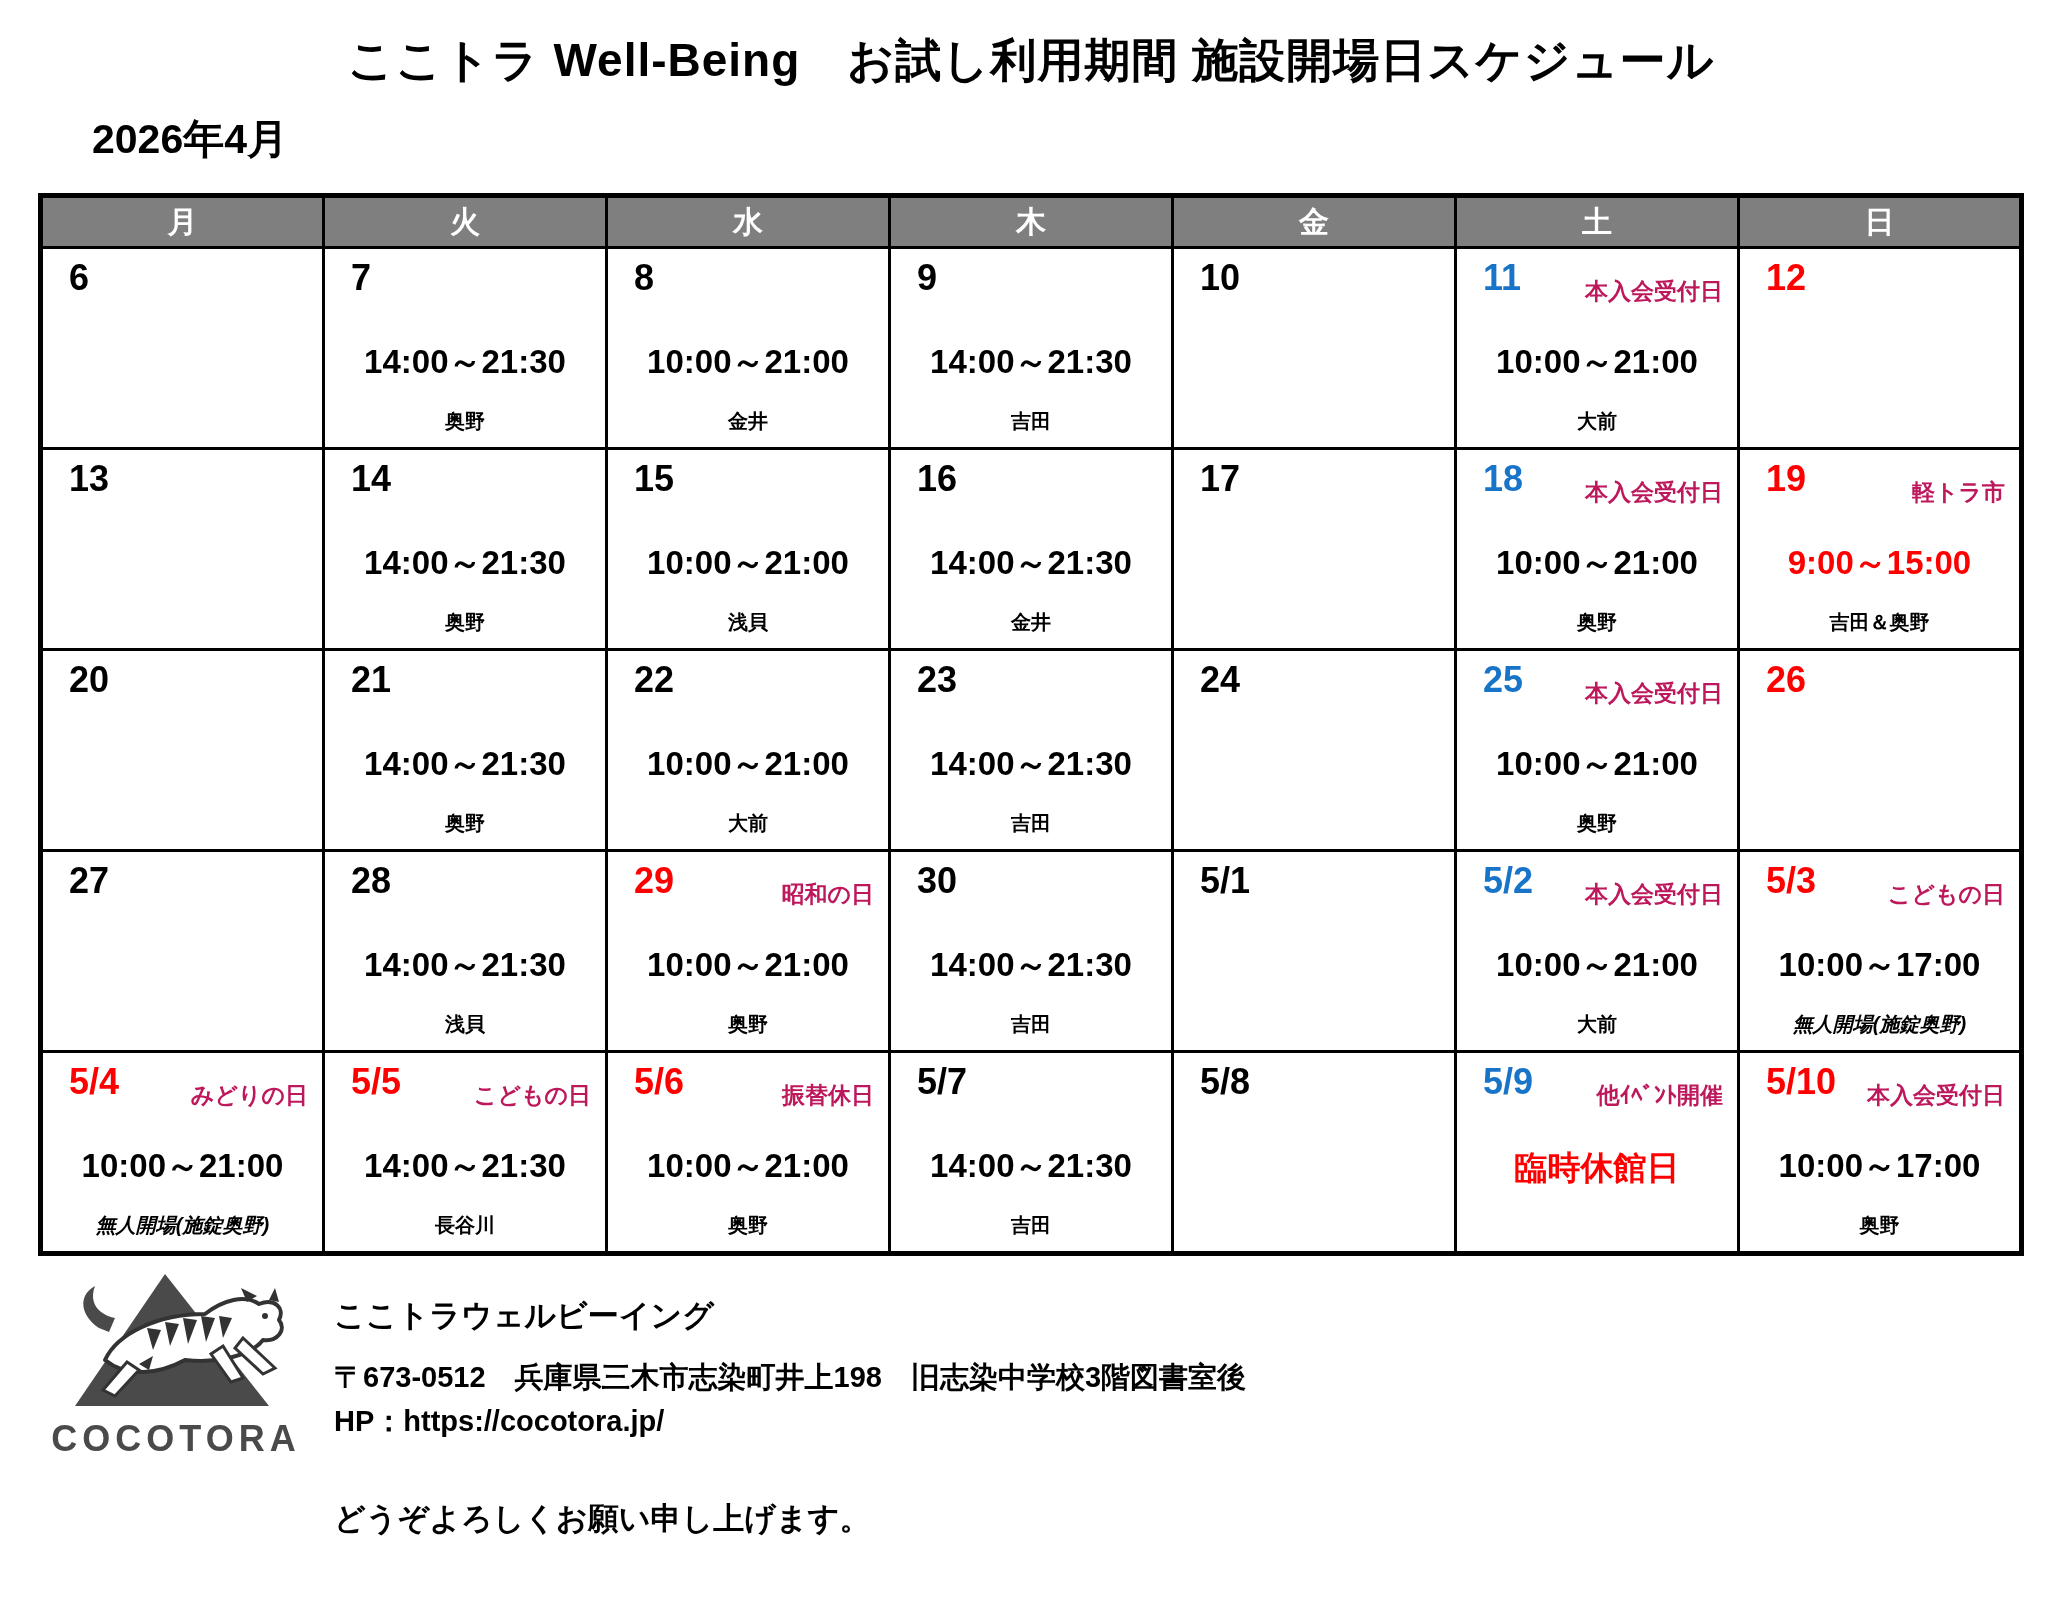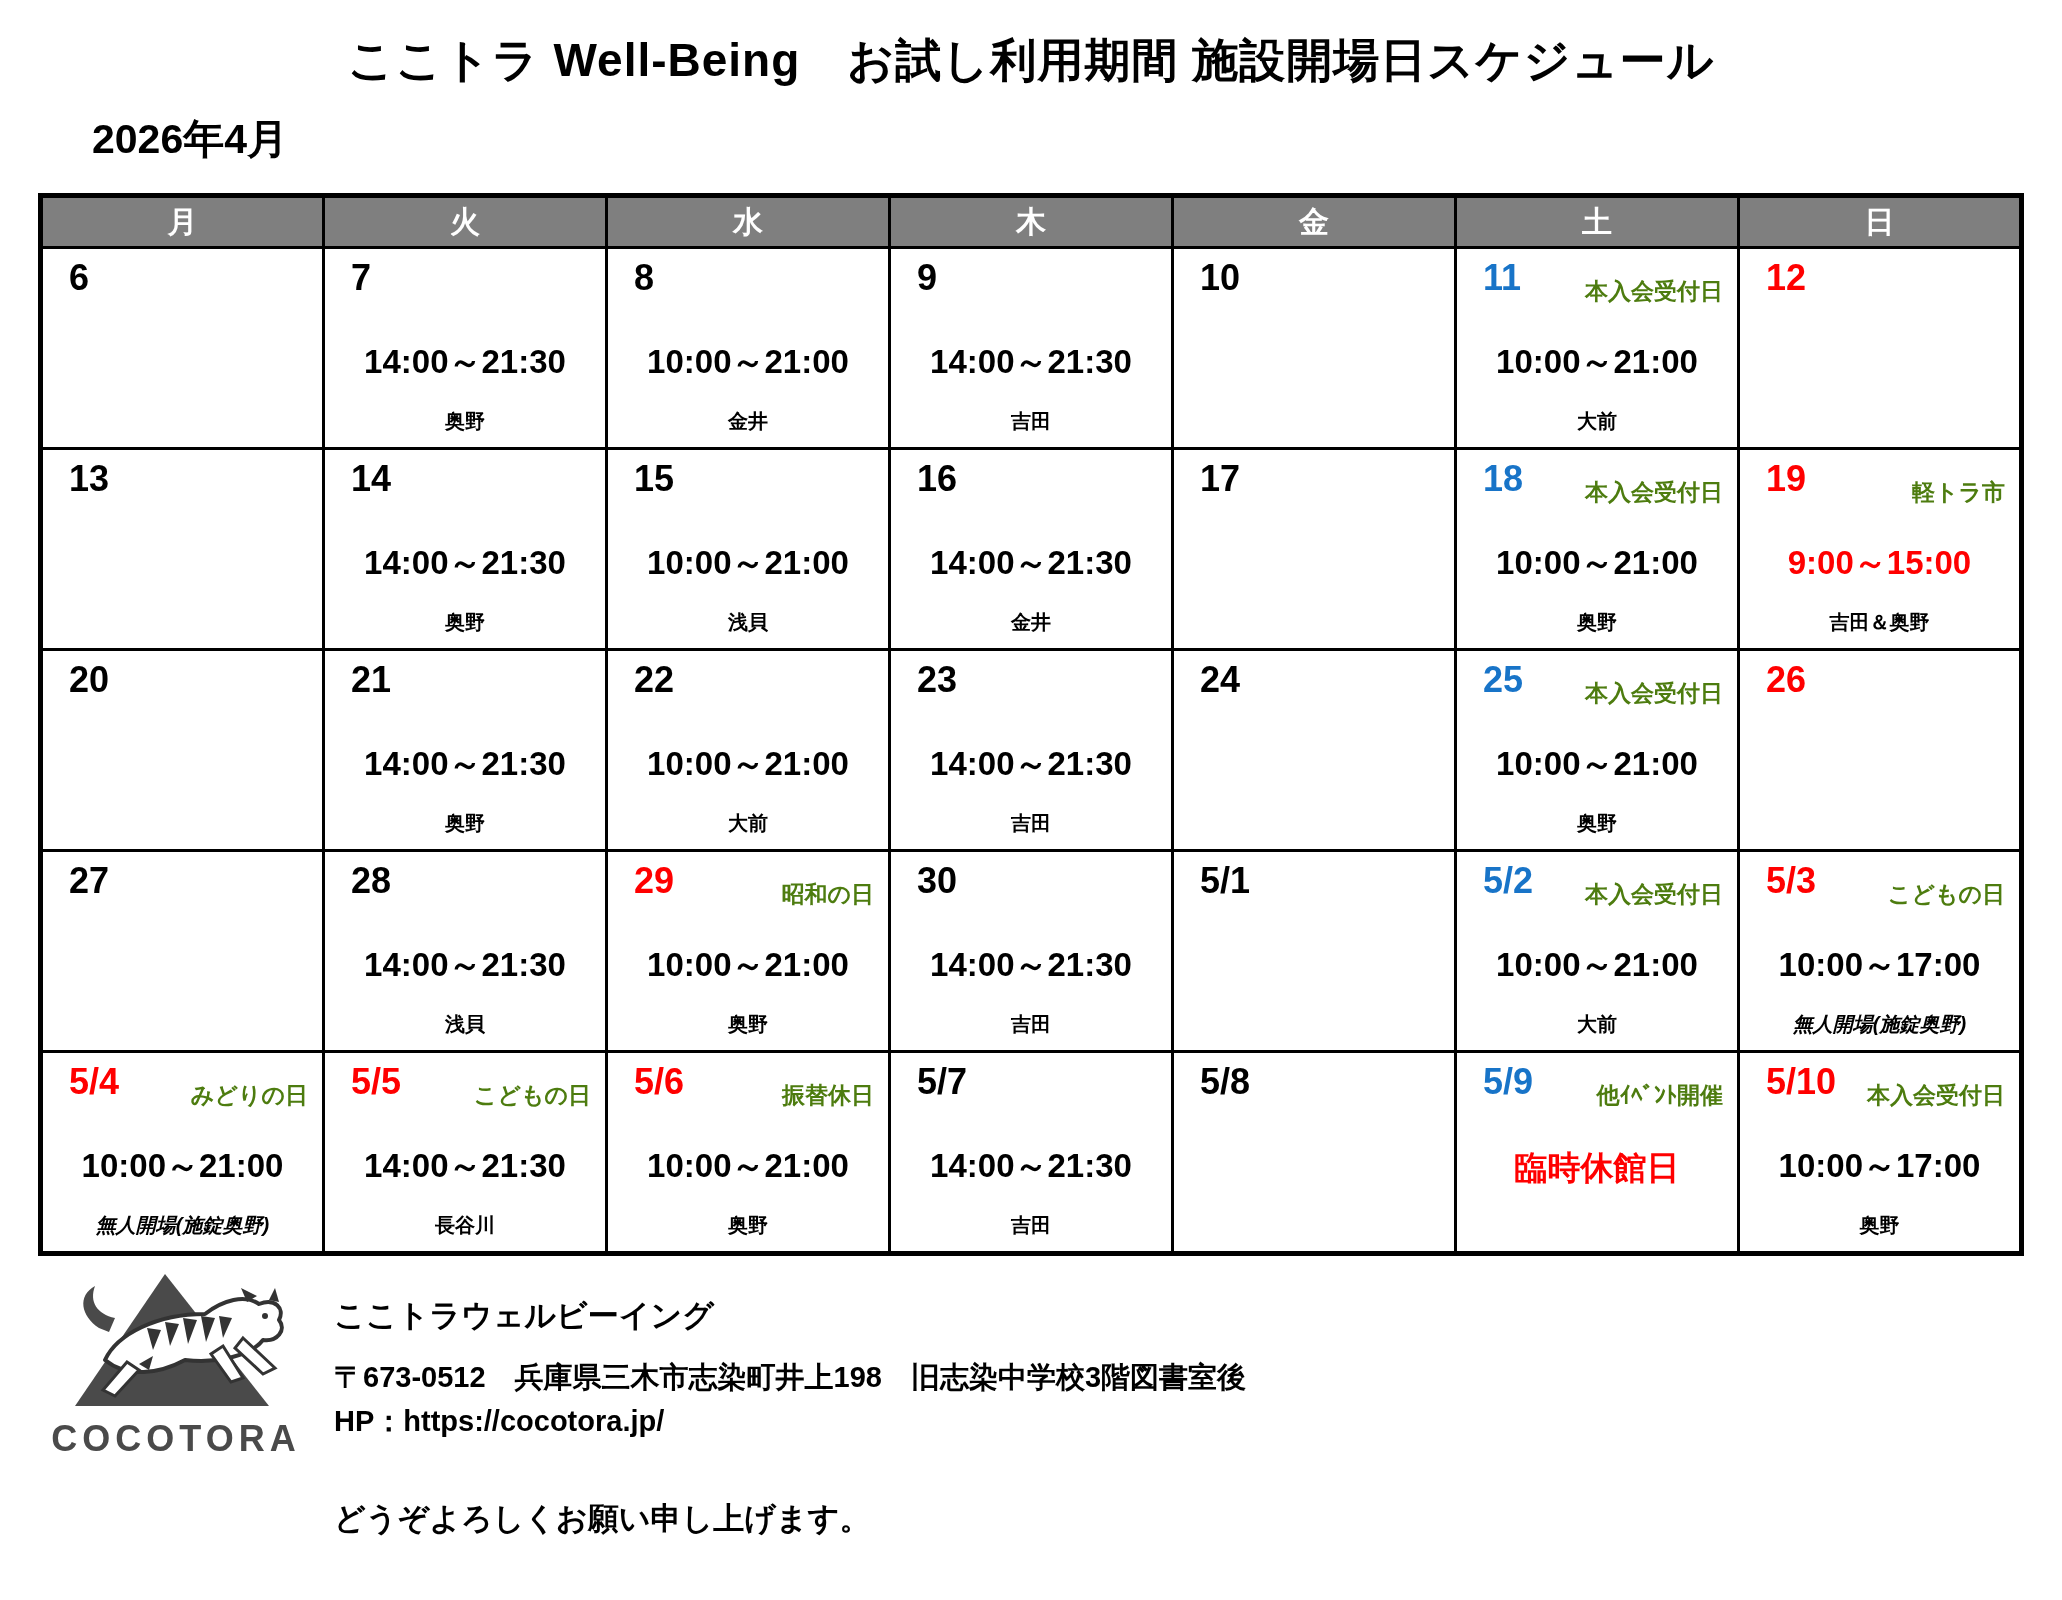--- a/index.html
+++ b/index.html
@@ -39,21 +39,21 @@
   }
   .cell-top {
     display:flex; justify-content:space-between; align-items:flex-start;
     padding:0 8px 0 20px; min-height:58px;
   }
   .date { font-size:36px; font-weight:bold; line-height:1.05; }
   .date.black { color:#000; }
   .date.blue  { color:#1874C8; }
   .date.red   { color:#FF0000; }
   .note {
-    font-size:23px; font-weight:bold; color:#4d7c0f;
+    font-size:23px; font-weight:bold; color:#be185d;
     margin-top:17px; white-space:nowrap; padding-left:4px;
   }
   .time { text-align:center; font-size:33px; font-weight:bold; white-space:nowrap; }
   .time.red { color:#FF0000; }
   .staff { text-align:center; font-size:20px; font-weight:bold; white-space:nowrap; }
   .staff.red { color:#000000;font-style:italic; }
 
   .footer { position:absolute; left:40px; top:1272px; display:flex; }
   .logo-block { width:272px; flex:0 0 272px; text-align:center; }
   .wordmark {

